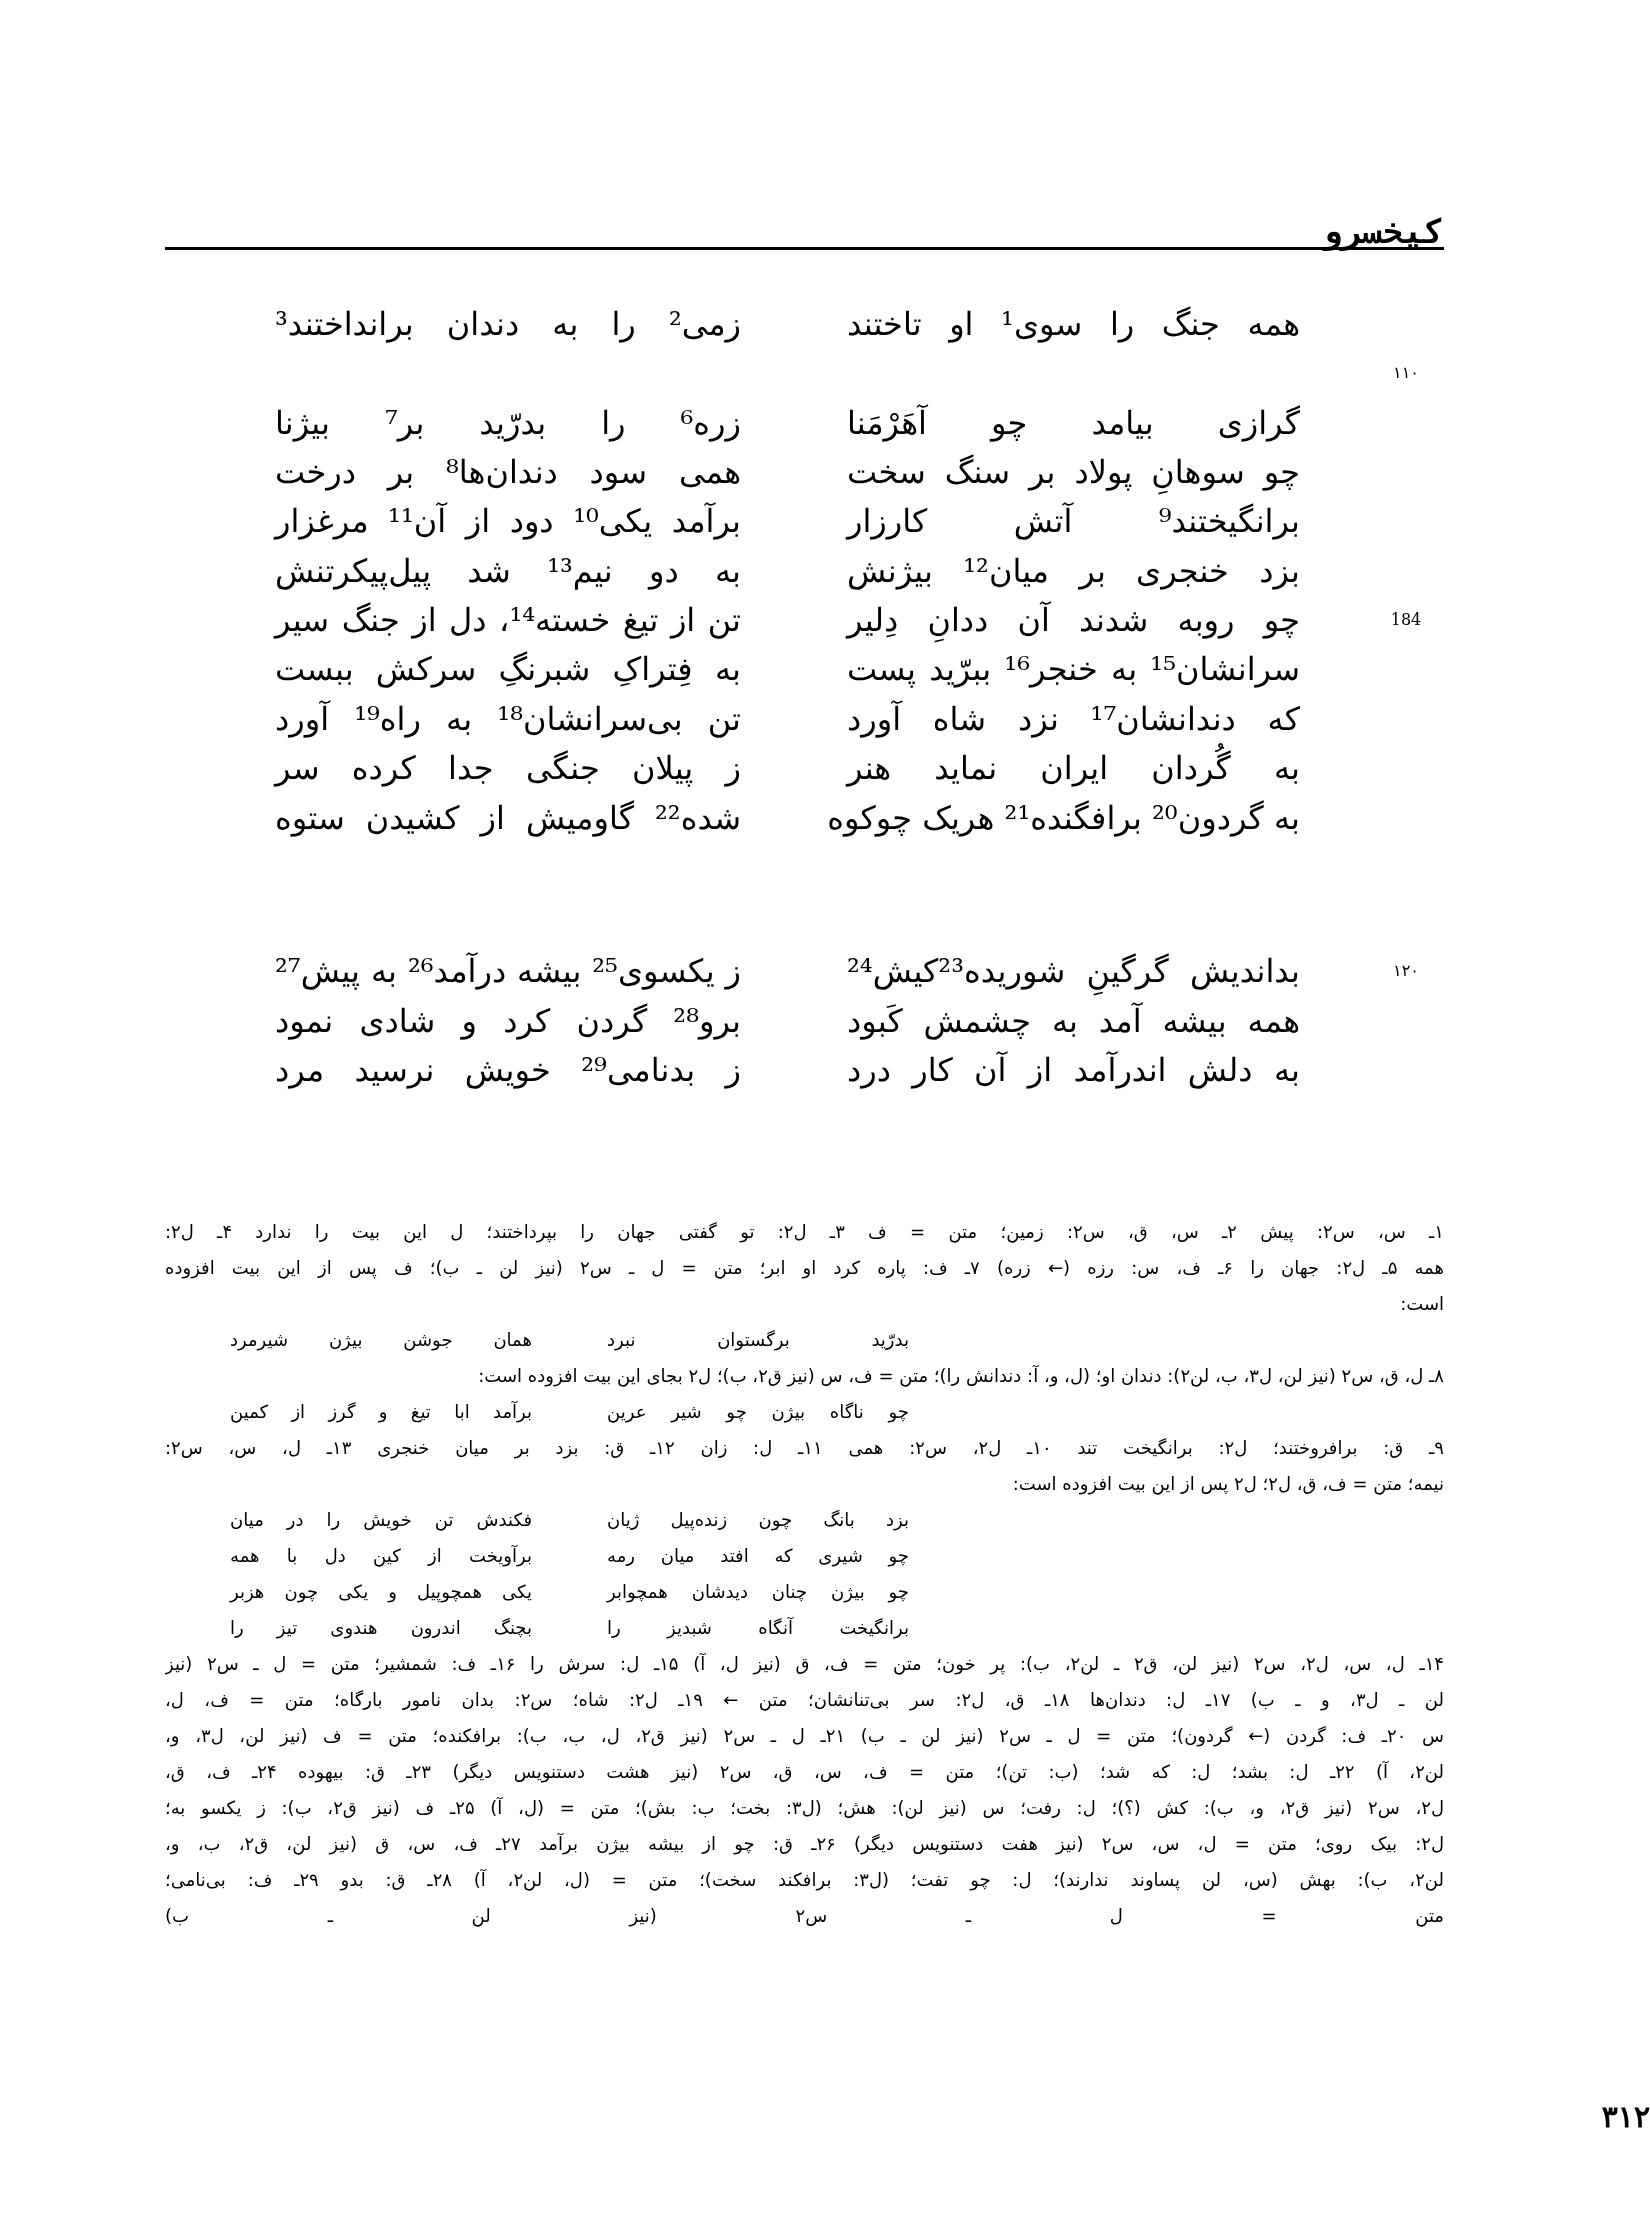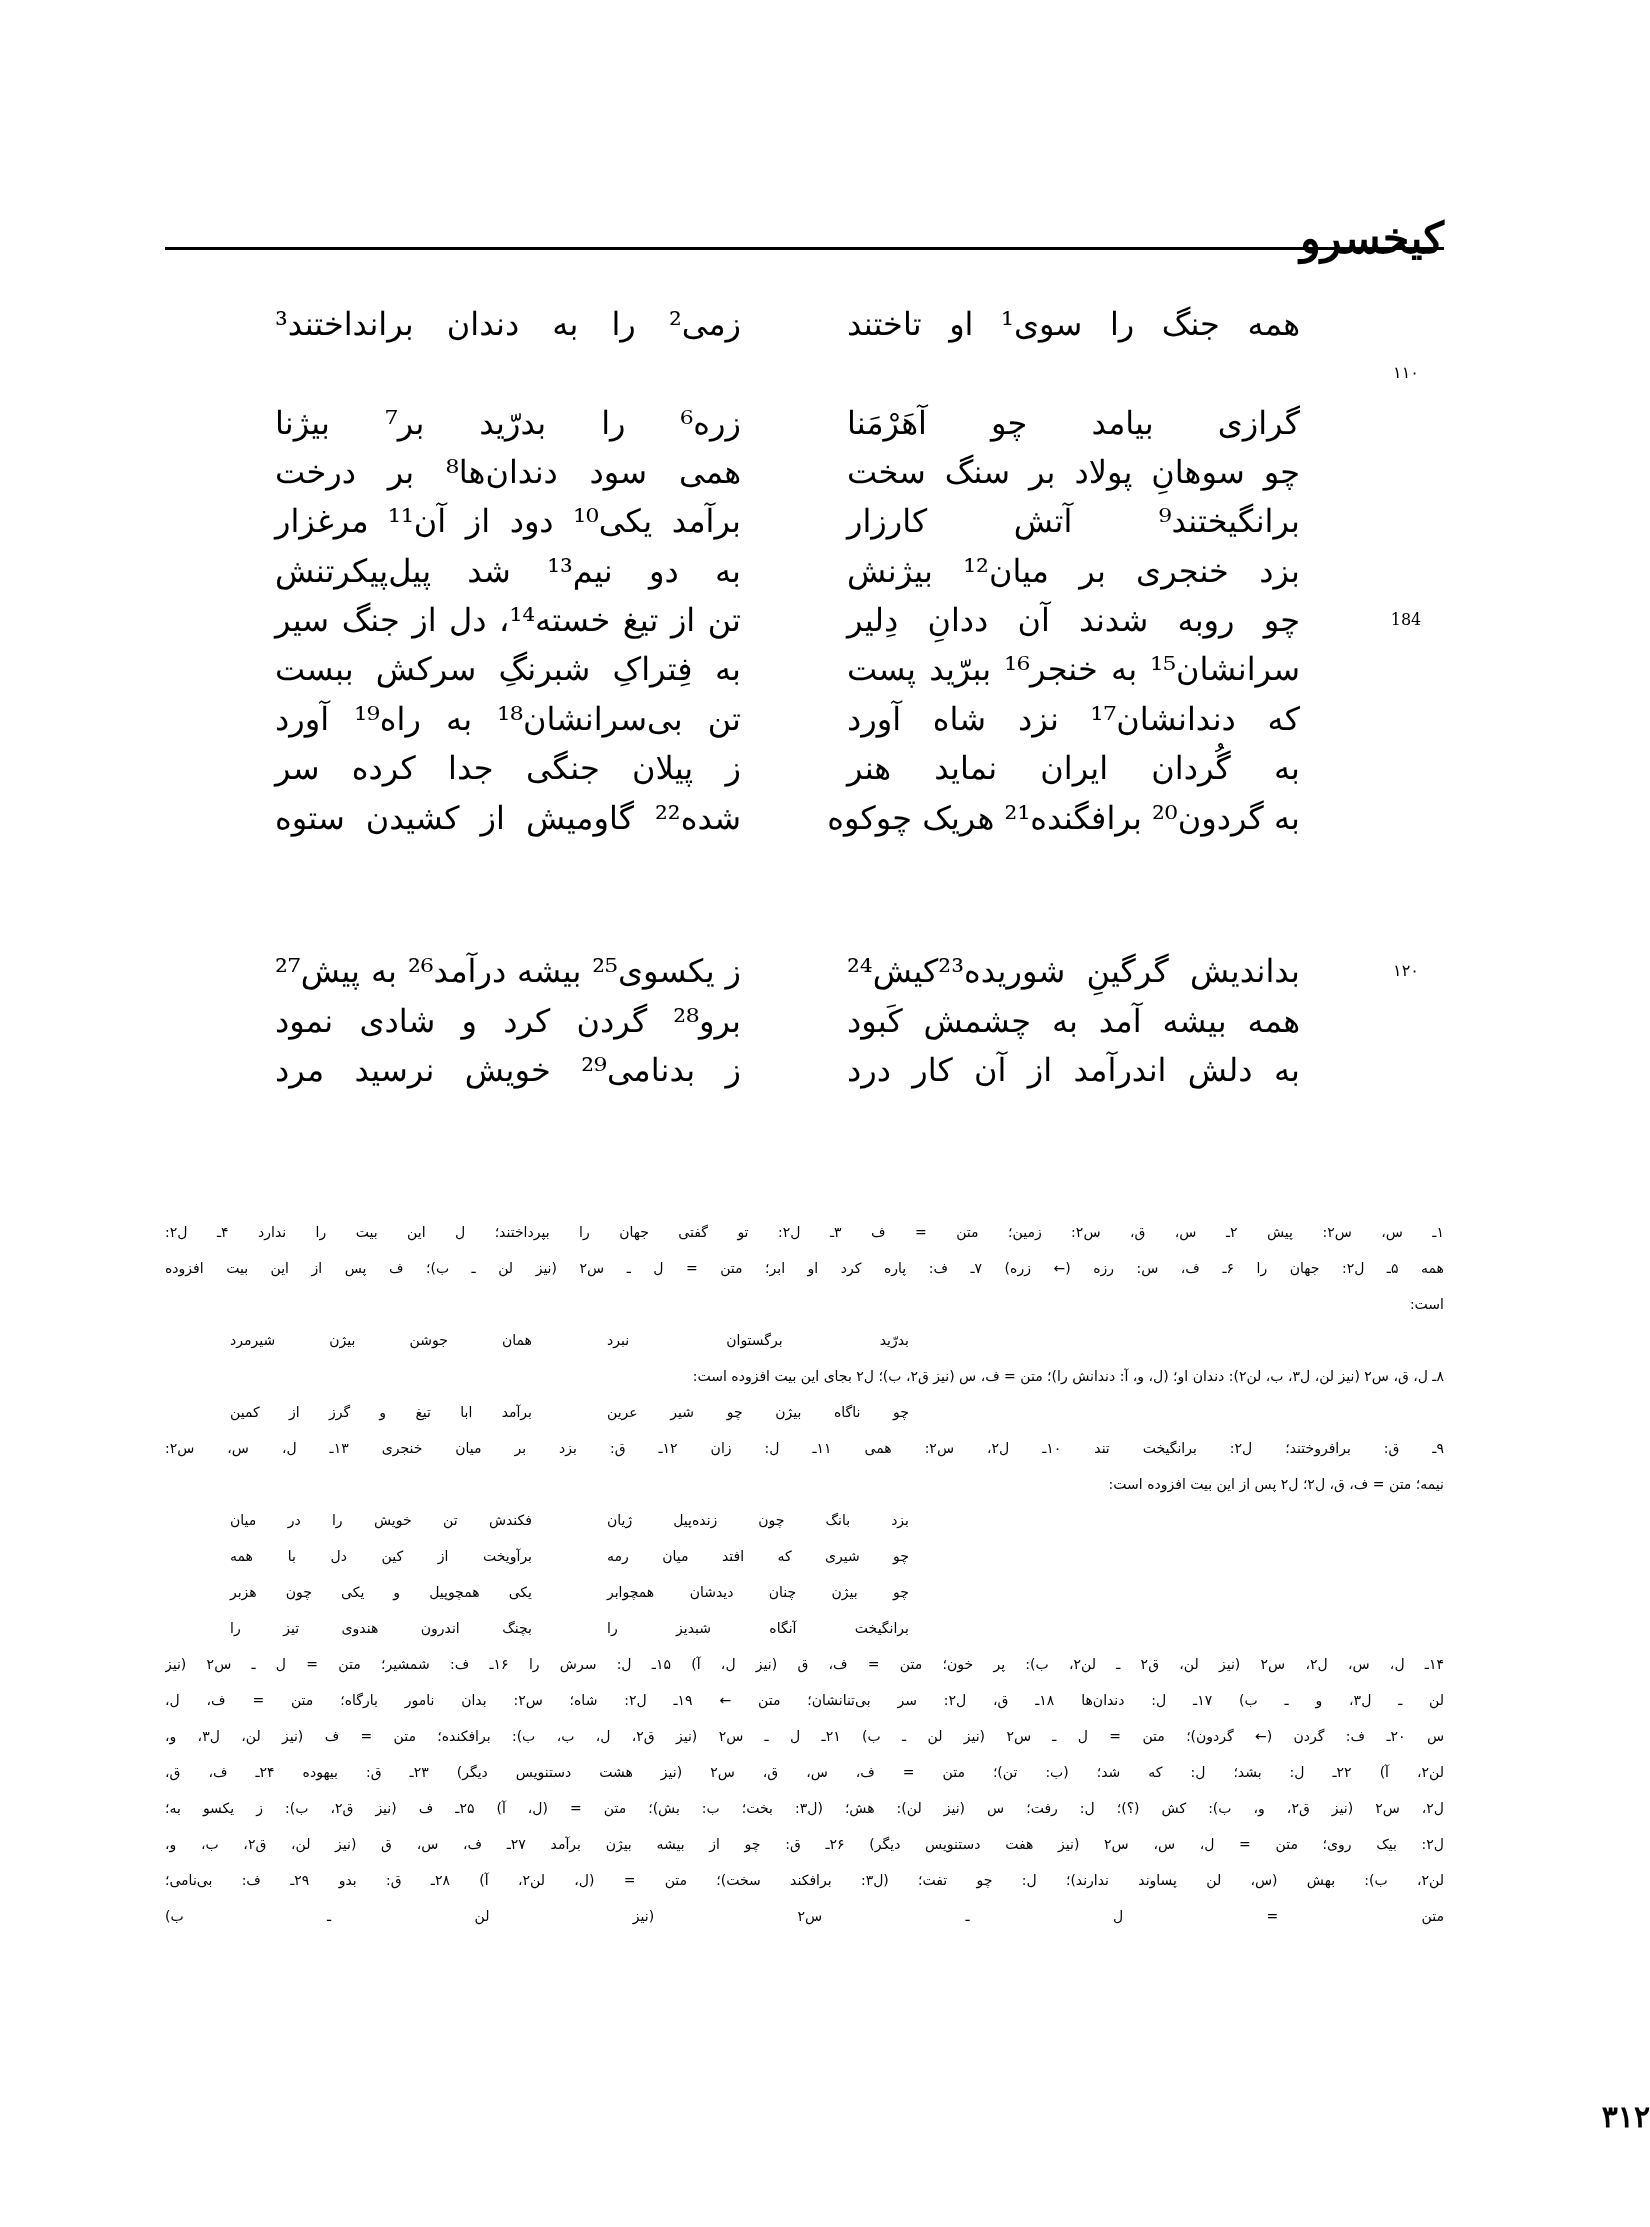--- a/index.html
+++ b/index.html
@@ -5,21 +5,21 @@
     html, body { margin: 0; padding: 0; background: #ffffff; }
     body {
       width: 1650px; height: 2227px; position: relative; overflow: hidden;
       color: #000000;
       font-family: "DejaVu Serif", "Liberation Serif", serif;
     }
     .page { position: absolute; left: 0; top: 0; width: 1650px; height: 2227px; }
 
     .running-head {
       position: absolute; right: 206px; top: 217px;
-      font-size: 43px; font-weight: bold; line-height: 1;
+      font-size: 34px; font-weight: bold; line-height: 1; font-family: Liberation Mono, monospace;
     }
     .head-rule {
       position: absolute; left: 165px; right: 206px; top: 247px;
       height: 3.4px; background: #000;
     }
 
     .verses { position: absolute; left: 0; top: 0; width: 1650px; }
     .verse {
       position: absolute; width: 1650px; height: 44px;
       font-size: 32px; line-height: 44px;
@@ -32,21 +32,21 @@
       position: absolute; right: 909px; width: 466px;
       text-align: justify; text-align-last: justify; white-space: nowrap;
     }
     .verse-no {
       position: absolute; right: 213px; width: 62px; text-align: center;
       font-size: 16px;
     }
 
     .notes {
       position: absolute; left: 165px; right: 206px; top: 1214px;
-      font-size: 14px; line-height: 36px;
+      font-size: 18px; line-height: 36px;
       font-family: "DejaVu Sans", "Liberation Sans", sans-serif;
     }
     .note-line { white-space: nowrap; overflow: hidden; text-align: justify; text-align-last: justify; }
     .note-line.short { text-align-last: right; }
     .note-couplet { position: relative; height: 36px; }
     .note-couplet .c-right { position: absolute; right: 535px; width: 302px; text-align: justify; text-align-last: justify; white-space: nowrap; }
     .note-couplet .c-left { position: absolute; right: 912px; width: 302px; text-align: justify; text-align-last: justify; white-space: nowrap; }
 
     .folio {
       position: absolute; top: 2099px; left: 0; width: 1650px; text-align: right;

